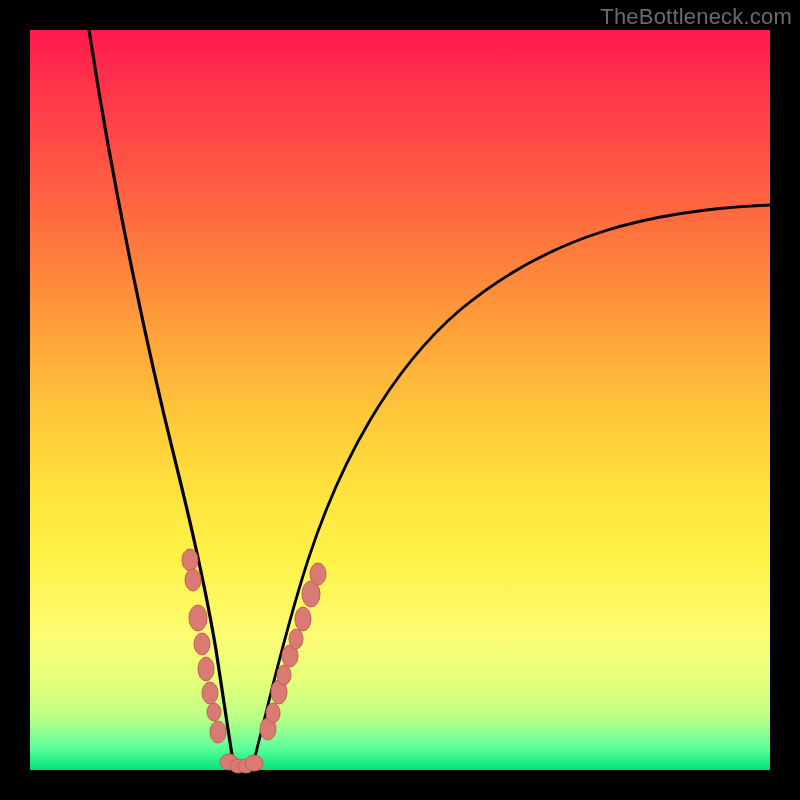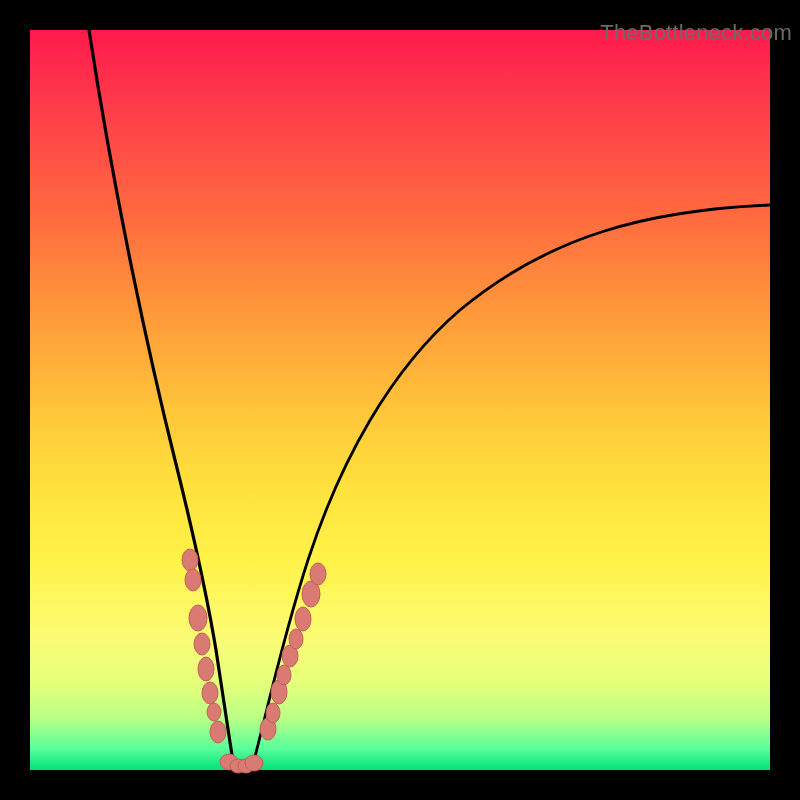--- a/index.html
+++ b/index.html
@@ -26,21 +26,21 @@
       #ffe23d 62%,
       #fff34a 72%,
       #fcfc75 82%,
       #e6ff7a 88%,
       #baff86 93%,
       #5dff9a 97%,
       #00e27a 100%);
   }
   .watermark {
     position: absolute;
-    top: 20px;
+    top: 4px;
     right: 8px;
     color: #6b6b6b;
     font-size: 22px;
     font-weight: 500;
     letter-spacing: 0.2px;
     z-index: 10;
   }
   svg.curves {
     position: absolute;
     left: 30px;

